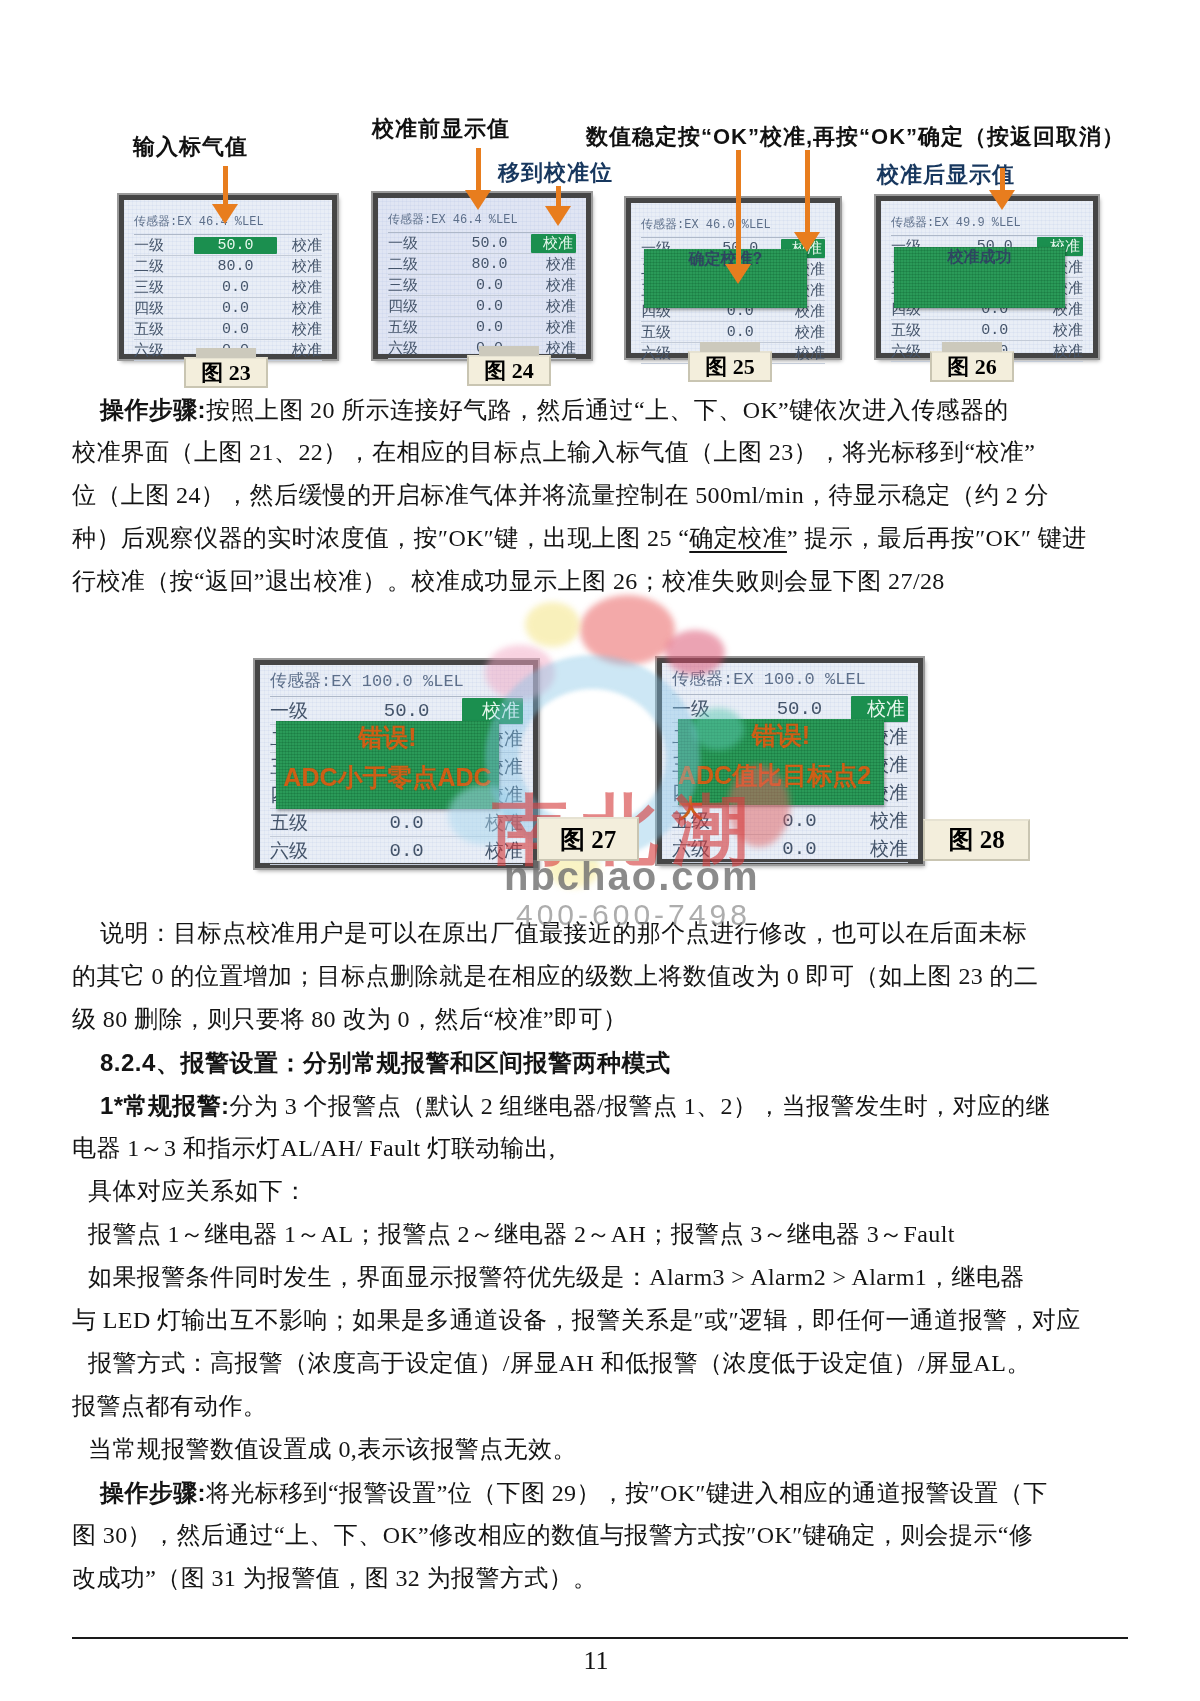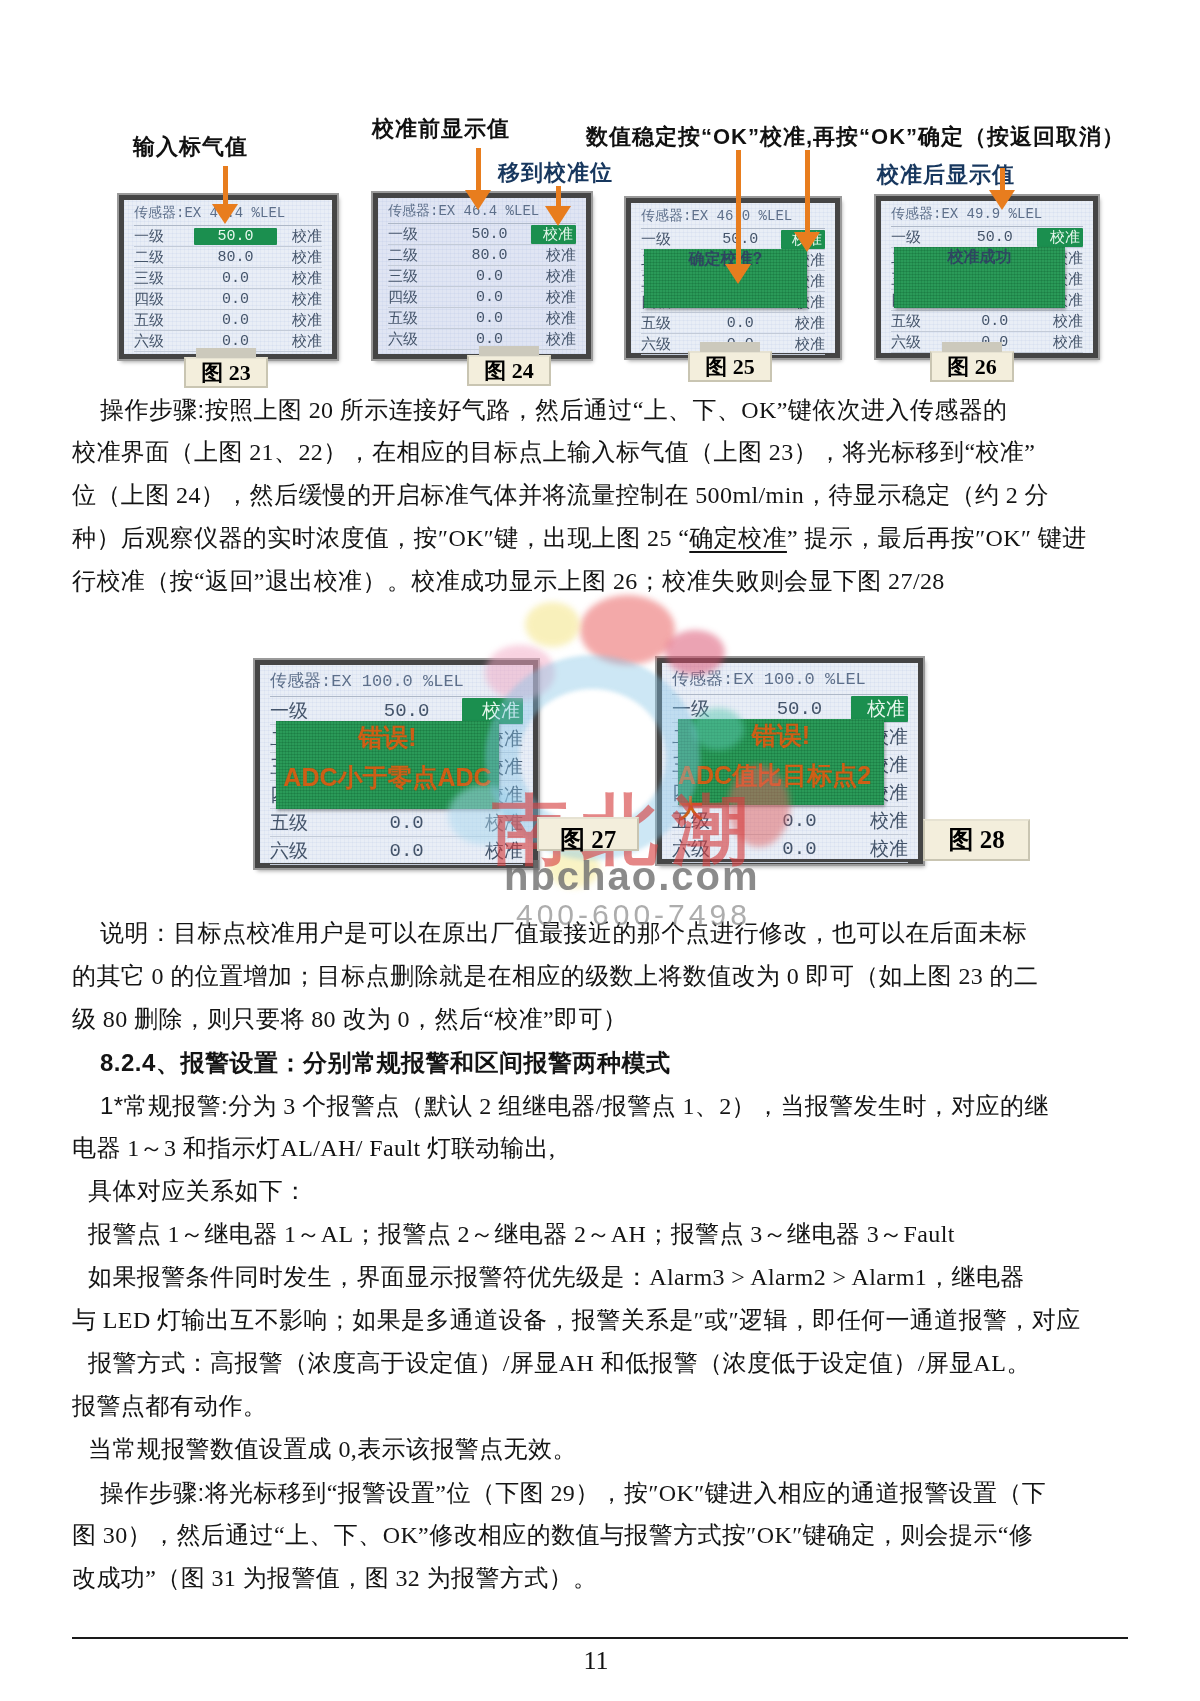--- a/index.html
+++ b/index.html
@@ -29,21 +29,21 @@
   
   .lcd{position:absolute;background:#e9eef6;border:5px solid #454545;box-shadow:0 0 0 2px #9a9a9a, 2px 3px 4px rgba(0,0,0,.35);z-index:10;}
   .lcd-inner{position:relative;width:100%;height:100%;padding:2px 10px 0 10px;
     background-image:
       repeating-linear-gradient(0deg, rgba(100,130,200,.07) 0 1px, transparent 1px 4px),
       repeating-linear-gradient(90deg, rgba(100,130,200,.06) 0 1px, transparent 1px 4px);
   }
   .lcd--alt .lcd-inner{background-color:rgba(150,160,220,.10);}
   .lcd-header{font-family:"Liberation Mono","DejaVu Sans Mono",monospace;
     color:#5d6f8a;border-bottom:1px solid #aeb8c8;white-space:nowrap;overflow:hidden;}
-  .lcd--top .lcd-header{font-size:14px;line-height:23px;height:24px;}
+  .lcd--top .lcd-header{font-size:12px;line-height:23px;height:24px;margin-top:9px;}
   .lcd--big .lcd-header{font-size:17px;line-height:29px;height:30px;}
   .lcd-row{display:flex;align-items:center;border-bottom:1px solid #c3cbd8;color:var(--lcd-text);white-space:nowrap;}
   .lcd--top .lcd-row{height:21px;font-size:15px;}
   .lcd--big .lcd-row{height:28px;font-size:19px;}
   .lcd-row .lab{flex:0 0 32%;text-align:left;}
   .lcd-row .val{flex:1 1 auto;text-align:center;font-family:"Liberation Mono","DejaVu Sans Mono",monospace;}
   .lcd-row .act{flex:0 0 24%;text-align:right;}
   .hl{background:var(--hl-green);color:#e8f8ee;padding:0 3px;border-radius:1px;}
   .lcd-popup{position:absolute;background:var(--popup-green);
     background-image:
@@ -60,21 +60,21 @@
     font-family:"Liberation Serif","DejaVu Serif",serif;font-weight:bold;color:#000;
     text-align:center;z-index:35;white-space:nowrap;}
   .figcap--top{width:84px;height:31px;font-size:22px;line-height:27px;}
   .figcap--top::before{content:"";position:absolute;top:-11px;left:10px;width:60px;height:10px;background:#ccc9bc;}
   .figcap--mid{font-size:25px;}
   
   .textblock{position:absolute;left:72px;width:1056px;font-size:24px;color:#141414;z-index:20;}
   .tline{line-height:43px;height:43px;white-space:nowrap;letter-spacing:.4px;}
   .ind1{padding-left:16px;}
   .ind2{padding-left:28px;}
-  .lbl{font-family:"Liberation Sans","DejaVu Sans",sans-serif;font-weight:normal;margin-top:18px;}
+  .lbl{font-family:"Liberation Sans","DejaVu Sans",sans-serif;font-weight:bold;margin-top:18px;}
   .h824 b{font-family:"Liberation Sans","DejaVu Sans",sans-serif;font-weight:bold;letter-spacing:.5px;}
   .u{text-decoration:underline;text-underline-offset:5px;}
   
   .watermark{position:absolute;left:430px;top:590px;width:400px;height:340px;z-index:30;pointer-events:none;}
   .blob{position:absolute;border-radius:50%;filter:blur(3px);opacity:.5;}
   .wm-ring{position:absolute;left:55px;top:65px;width:215px;height:205px;border-radius:50%;
     border:34px solid rgba(130,195,230,.50);filter:blur(2px);opacity:.8;}
   .wm-hanzi{position:absolute;left:62px;top:190px;font-family:"Liberation Serif",serif;
     font-size:76px;font-weight:bold;color:rgba(213,62,62,.62);letter-spacing:14px;white-space:nowrap;}
   .wm-brand{position:absolute;left:74px;top:264px;font-family:"Liberation Sans",sans-serif;
@@ -363,21 +363,21 @@
           <span class="act">校准</span>
         </div>
       </div>
       <div class="lcd-popup orange">
         <div>错误!</div>
         <div>ADC值比目标点2大</div>
       </div>
     </div>
   </div>
 
-<div class="figcap figcap--mid" style="left:537px;top:817px;width:102px;height:34px;line-height:42px;">图 27</div>
+<div class="figcap figcap--mid" style="left:537px;top:817px;width:102px;height:44px;line-height:42px;">图 27</div>
 <div class="figcap figcap--mid" style="left:923px;top:819px;width:107px;height:42px;line-height:38px;">图 28</div>
 
 <div class="watermark">
   <div class="blob" style="left:150px;top:5px;width:95px;height:70px;background:#e85555;"></div>
   <div class="blob" style="left:235px;top:40px;width:60px;height:45px;background:#d94a6a;"></div>
   <div class="blob" style="left:55px;top:55px;width:70px;height:55px;background:#f2a7c3;"></div>
   <div class="blob" style="left:95px;top:12px;width:55px;height:45px;background:#f3e27a;"></div>
   <div class="blob" style="left:262px;top:118px;width:52px;height:42px;background:#5bc8b0;"></div>
   <div class="blob" style="left:18px;top:195px;width:72px;height:60px;background:#a8d8ee;"></div>
   <div class="blob" style="left:118px;top:258px;width:52px;height:40px;background:#f5e88c;"></div>

